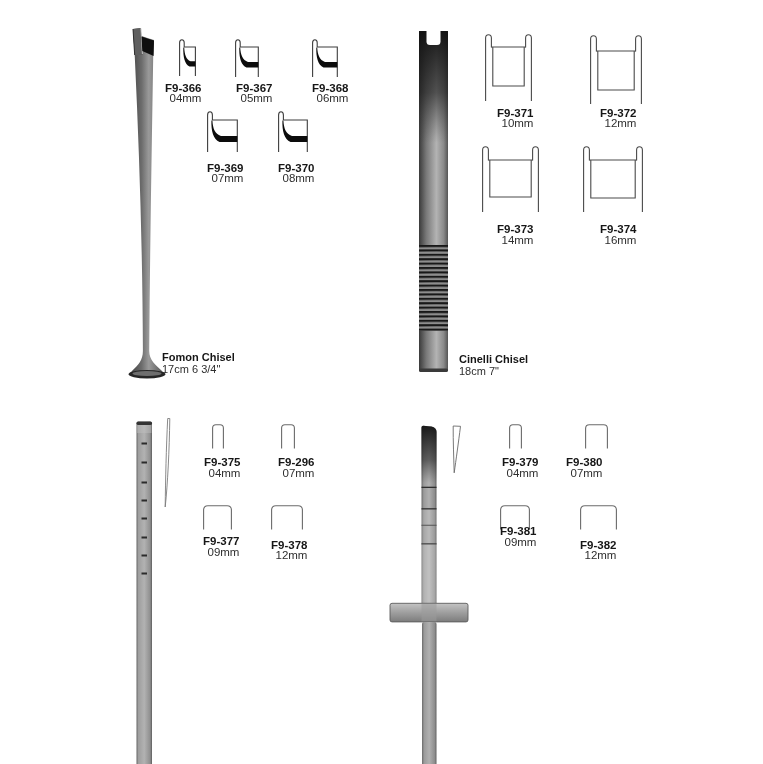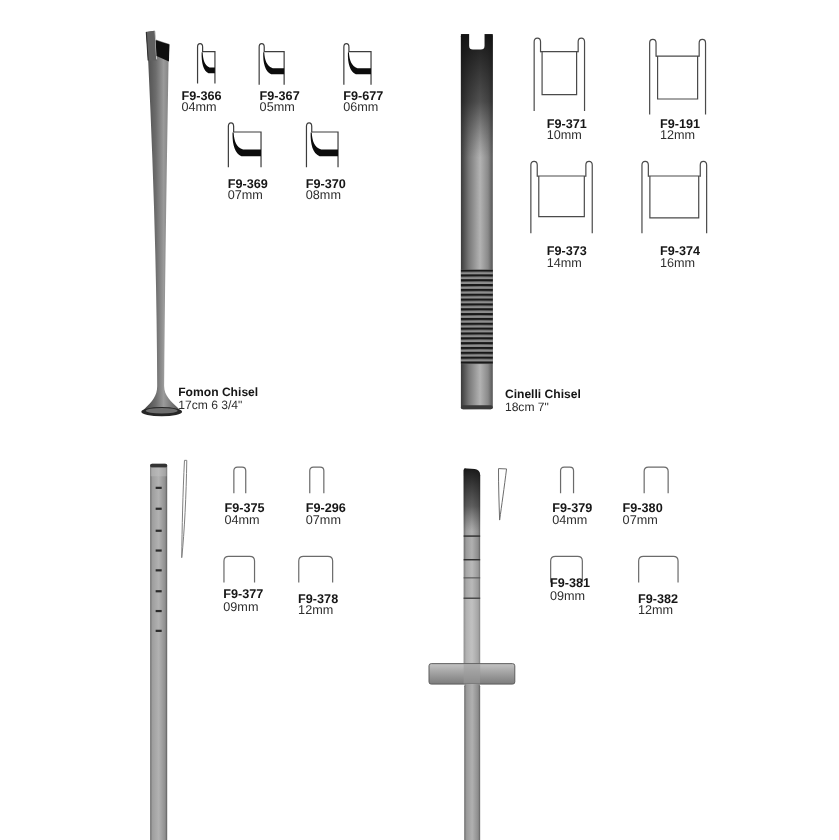--- a/index.html
+++ b/index.html
@@ -1,19 +1,19 @@
 <!DOCTYPE html>
 <html><head>
 <meta charset="utf-8">
 <style>
   html,body{margin:0;padding:0;background:#fff;}
   #canvas{position:relative;width:735px;height:764px;background:#ffffff;overflow:hidden;
           font-family:"Liberation Sans",sans-serif;margin-top:20px;}
   .lbl{position:absolute;font-size:11.5px;font-weight:bold;color:#161616;line-height:10.8px;white-space:nowrap;}
-  .lbl .sz{display:block;font-weight:normal;color:#2e2e2e;}
+  .lbl .sz{display:block;font-weight:normal;color:#2e2e2e;text-align:right;}
   .hdr{position:absolute;font-size:11px;font-weight:bold;color:#161616;line-height:11.5px;white-space:nowrap;}
   .hdr .dim{display:block;font-weight:normal;color:#2e2e2e;}
   svg{position:absolute;overflow:visible;}
 </style>
 </head>
 <body>
 
 <div id="canvas">
 
   <svg style="left:120px;top:5px" width="60" height="356" viewBox="0 0 60 356">
@@ -65,21 +65,21 @@
 
   <div class="lbl" style="left:165px;top:62.5px">
     <span>F9-366</span>
     <span class="sz">04mm</span>
   </div>
   <div class="lbl" style="left:236px;top:62.5px">
     <span>F9-367</span>
     <span class="sz">05mm</span>
   </div>
   <div class="lbl" style="left:312px;top:62.5px">
-    <span>F9-677</span>
+    <span>F9-368</span>
     <span class="sz">06mm</span>
   </div>
   <div class="lbl" style="left:207px;top:142.5px">
     <span>F9-369</span>
     <span class="sz">07mm</span>
   </div>
   <div class="lbl" style="left:278px;top:142.5px">
     <span>F9-370</span>
     <span class="sz">08mm</span>
   </div>
@@ -134,21 +134,21 @@
     <path d="M0.6,66 L0.6,4 Q0.6,0.7 3.5,0.7 Q6.4,0.7 6.4,4 L6.4,14.6" fill="none" stroke="#4a4a4a" stroke-width="1.1"></path>
     <path d="M59.4,66 L59.4,4 Q59.4,0.7 56.5,0.7 Q53.6,0.7 53.6,4 L53.6,14.6" fill="none" stroke="#4a4a4a" stroke-width="1.1"></path>
     <path d="M6.4,14 L53.6,14 M7.8,14 L7.8,52 L52.2,52 L52.2,14" fill="none" stroke="#4a4a4a" stroke-width="1.1"></path>
   </svg>
 
   <div class="lbl" style="left:497px;top:87.5px">
     <span>F9-371</span>
     <span class="sz">10mm</span>
   </div>
   <div class="lbl" style="left:600px;top:87.5px">
-    <span>F9-191</span>
+    <span>F9-372</span>
     <span class="sz">12mm</span>
   </div>
   <div class="lbl" style="left:497px;top:204px">
     <span>F9-373</span>
     <span class="sz">14mm</span>
   </div>
   <div class="lbl" style="left:600px;top:204px">
     <span>F9-374</span>
     <span class="sz">16mm</span>
   </div>

